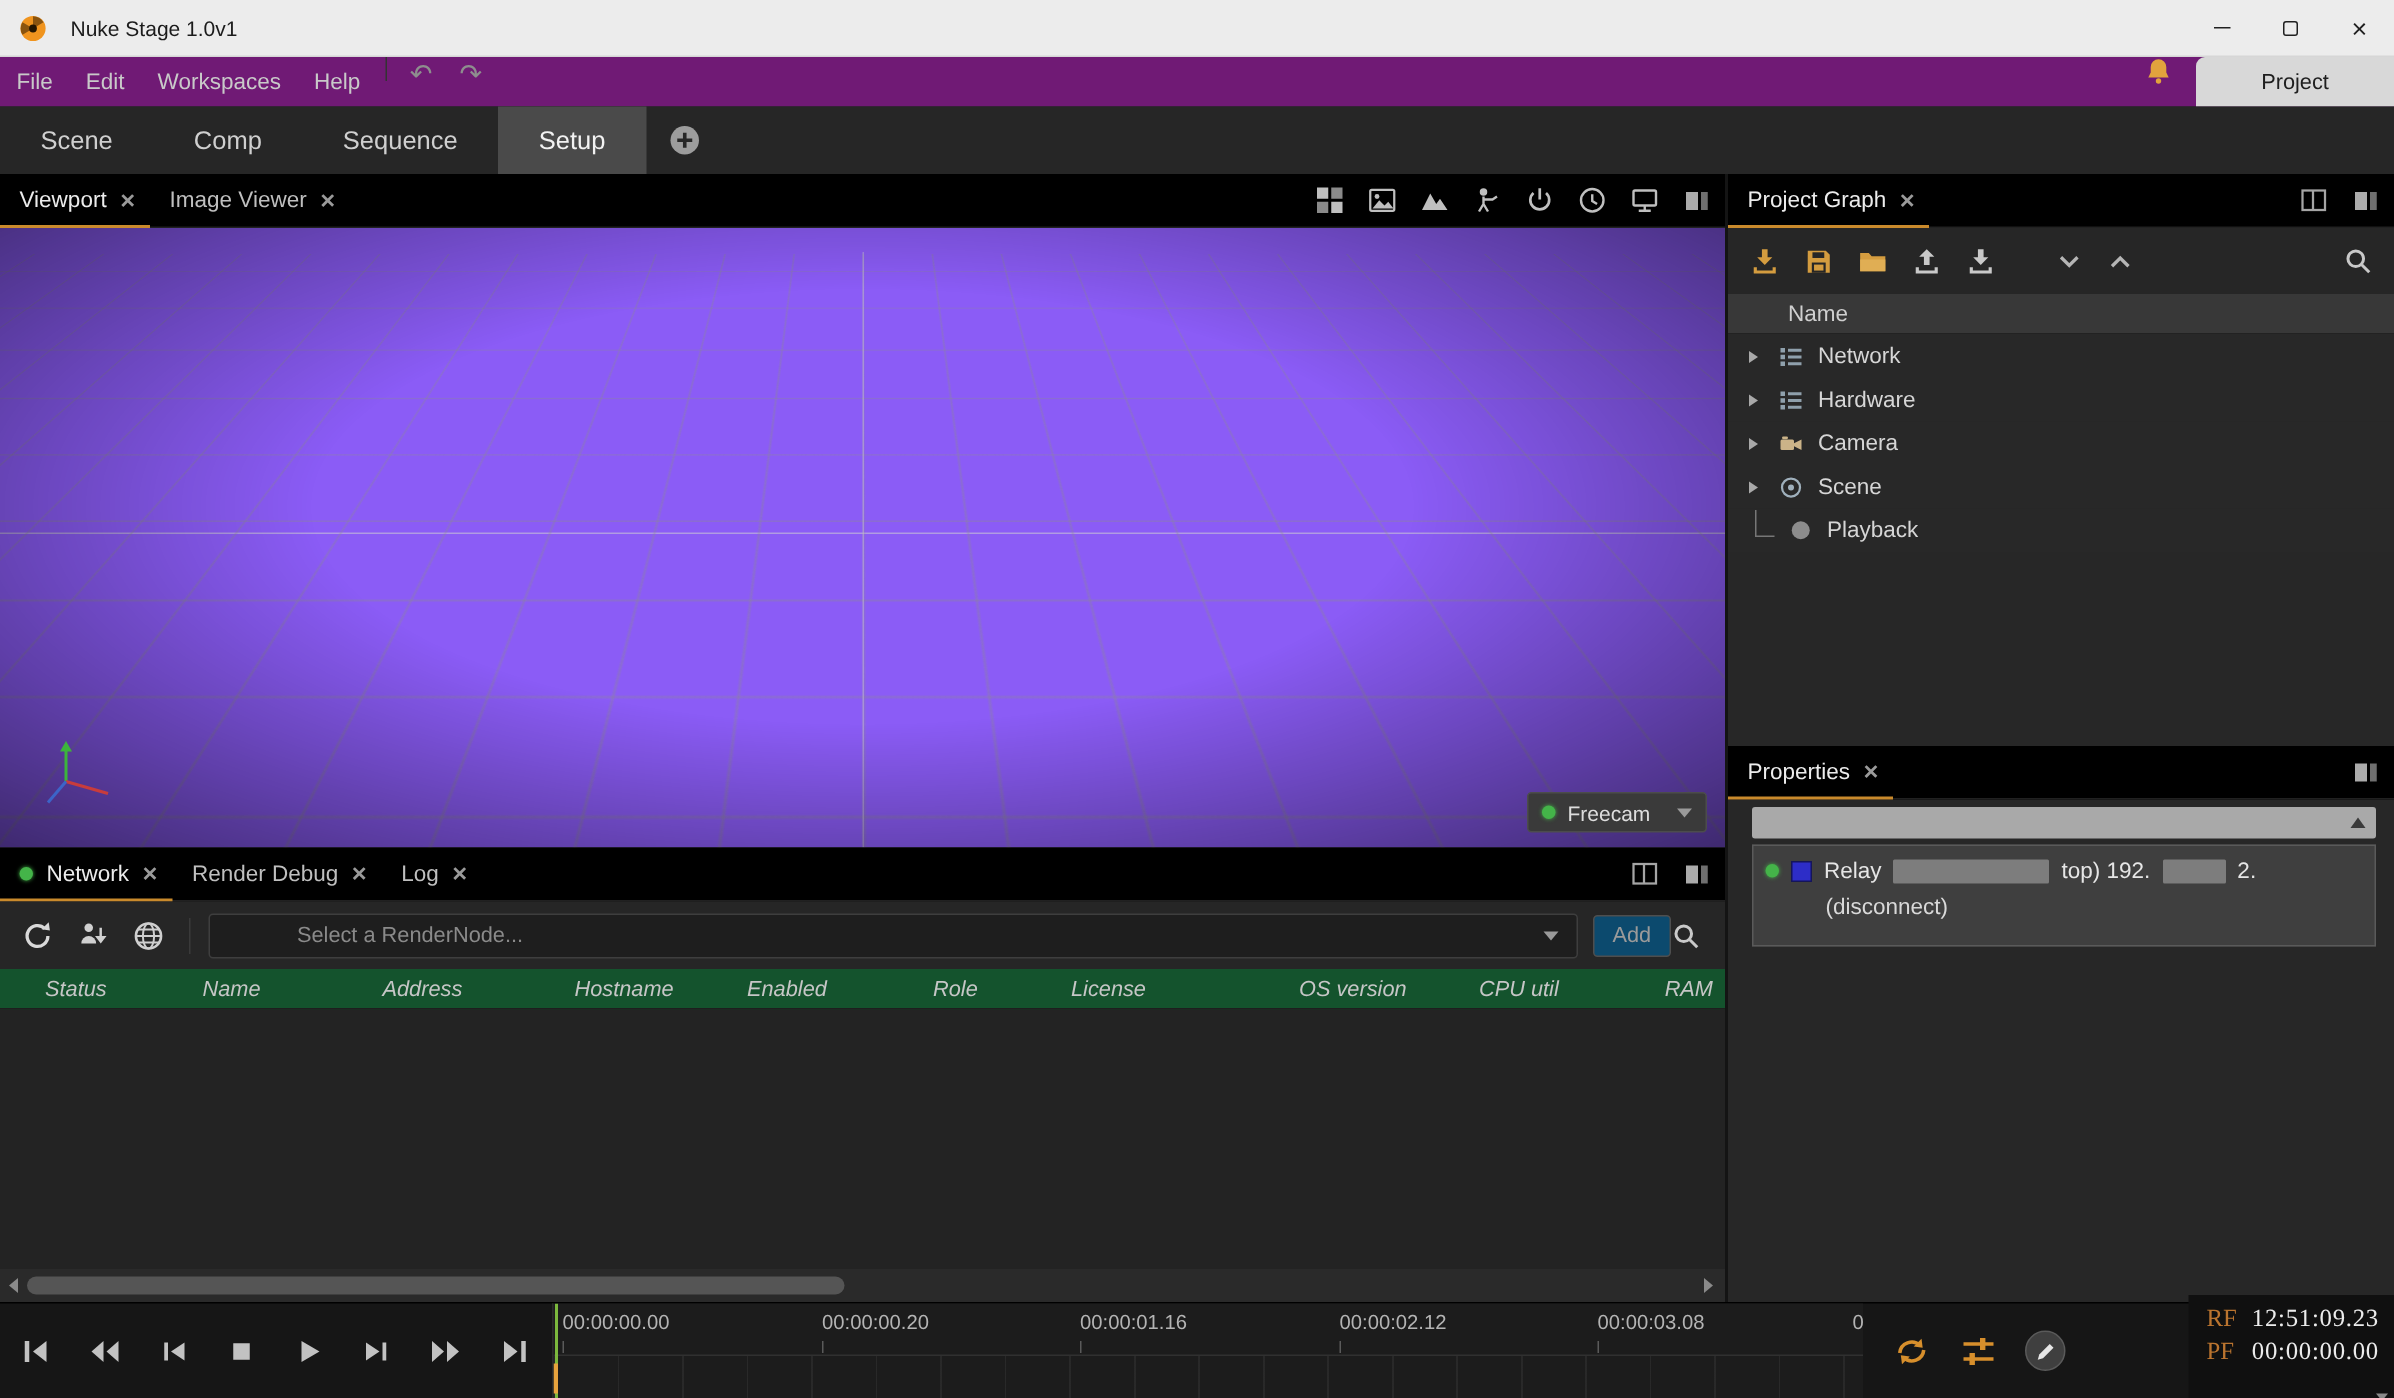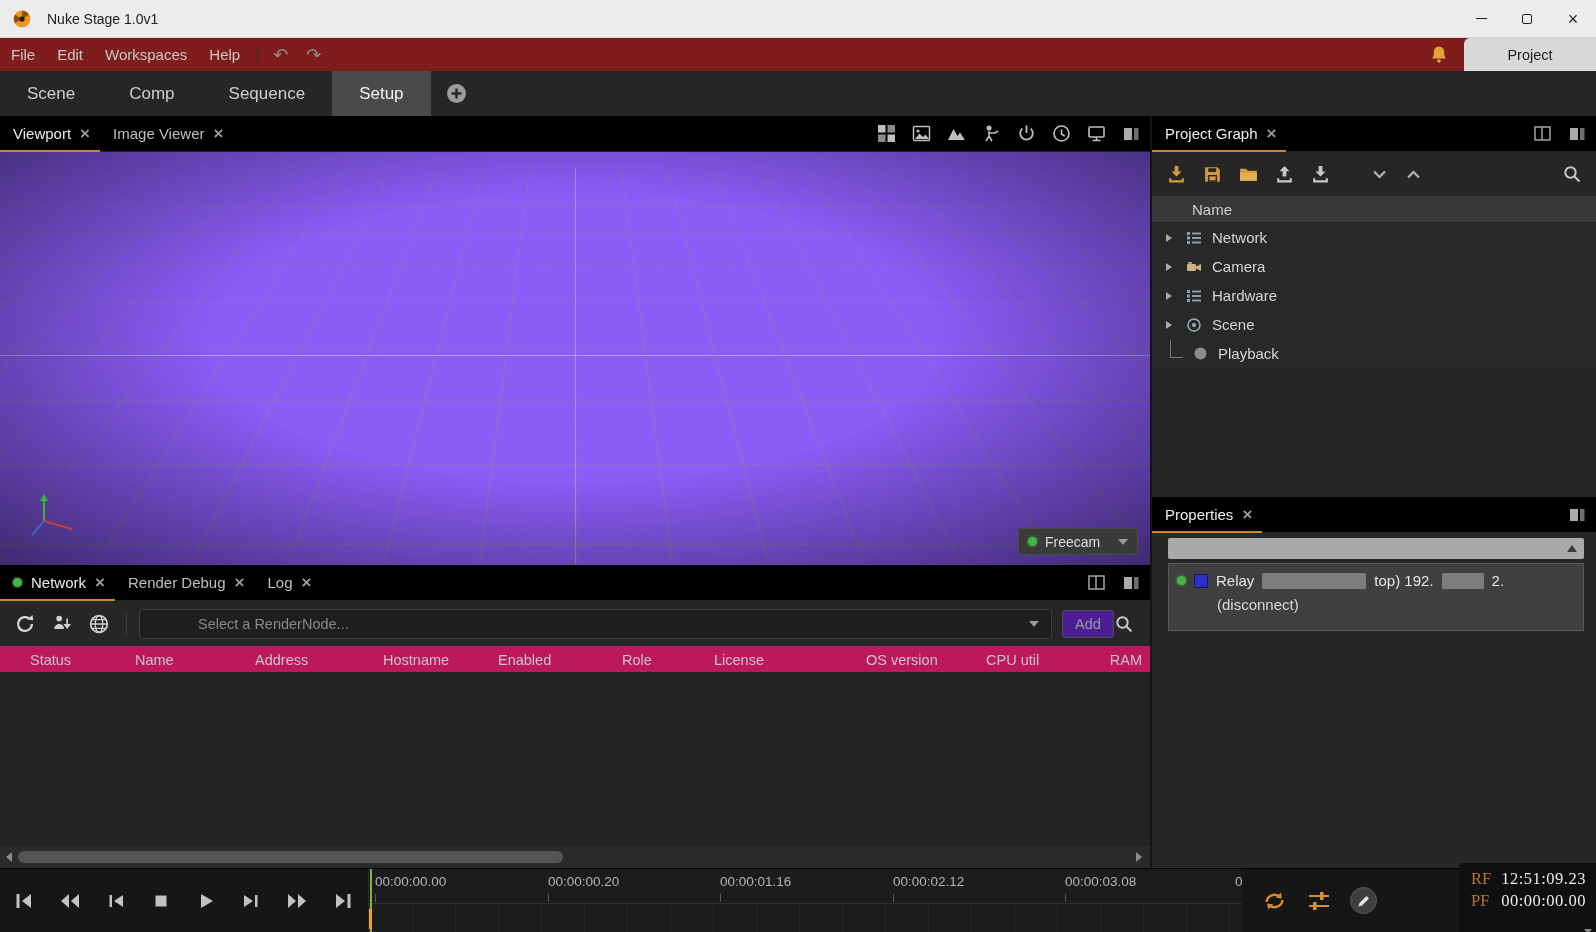--- a/index.html
+++ b/index.html
@@ -15,21 +15,21 @@
   #titlebar .title { margin-left:16px; font-size:14px; color:#1b1b1b; }
   #app-icon { margin-left:13px; }
   .win-btns { margin-left:auto; display:flex; height:100%; }
   .win-btn { width:46px; height:100%; display:flex; align-items:center; justify-content:center; color:#202020; }
   .minus-bar { width:11px; height:1.4px; background:#202020; }
   .max-box { width:10px; height:10px; border:1.3px solid #202020; border-radius:2px; }
   .close-glyph { font-size:18px; line-height:1; }
 
   
   #menubar { position:absolute; left:0; top:38px; width:1596px; height:33px;
-             background:#7f1d1d; display:flex; align-items:center; }
+             background:#701a75; display:flex; }
   .menu-item { padding:0 11px; height:100%; display:flex; align-items:center; font-size:15px; color:#C9C9C9; }
   .mbar-sep { width:1px; height:16px; background:#333; margin:0 6px; }
   .undo-redo { font-size:18px; color:#8E8E8E; padding:0 9px; }
   #bell-wrap { margin-left:auto; margin-right:16px; }
   #project-tab { width:132px; height:33px; background:#D8D8D8; color:#1f1f1f;
                  display:flex; align-items:center; justify-content:center;
                  font-size:14.5px; border-radius:6px 0 0 0; }
 
   
   #workspacebar { position:absolute; left:0; top:71px; width:1596px; height:45px;
@@ -69,24 +69,24 @@
 
   
   #network-panel { position:absolute; left:0; top:565px; width:1150px; height:303px; background:#242424; }
   #net-toolbar { position:absolute; left:0; top:36px; width:1150px; height:45px;
                  background:#262626; display:flex; align-items:center; }
   .tb-sep { width:1px; height:24px; background:#3a3a3a; margin-left:16px; }
   #net-dropdown { margin-left:12px; width:943px; height:30px; background:#1E1E1E;
                   border:1px solid #3E3E3E; border-radius:3px; display:flex; align-items:center;
                   padding:0 12px 0 58px; color:#8A8A8A; font-size:14.5px; }
   #add-btn { margin-left:10px; width:54px; height:28px; border:1px solid #4E4E4E; border-radius:3px;
-             background:#4c1d95; color:#9A9A9A; font-size:14.5px;
+             background:#0c4a6e; color:#9A9A9A; font-size:14.5px;
              display:flex; align-items:center; justify-content:center; }
   #net-search { margin-left:auto; margin-right:16px; }
-  #net-cols { position:absolute; left:0; top:81px; width:1150px; height:27px; background:#be185d; border-bottom:1px solid #1e1e1e; }
+  #net-cols { position:absolute; left:0; top:81px; width:1150px; height:27px; background:#14532d; border-bottom:1px solid #1e1e1e;font-style:italic; }
   .colh { position:absolute; top:0; height:27px; display:flex; align-items:center; font-size:14.5px; color:#C6C6C6; }
   #net-body { position:absolute; left:0; top:108px; width:1150px; height:173px; background:#232323; }
   #net-hscroll { position:absolute; left:0; top:281px; width:1150px; height:22px; background:#2A2A2A;
                  display:flex; align-items:center; }
   .scroll-arrow { width:0; height:0; border-top:5px solid transparent; border-bottom:5px solid transparent; }
   .scroll-arrow.left  { border-right:6px solid #8a8a8a; margin-left:6px; }
   .scroll-arrow.right { border-left:6px solid #8a8a8a; margin-left:auto; margin-right:8px; }
   #hthumb { margin-left:6px; width:545px; height:12px; background:#555; border-radius:6px; }
 
   
@@ -472,48 +472,48 @@
       <span class="pg-label">Network</span>
     </div>
     <div class="pg-row">
       <span class="pg-expander">
           <svg width="10" height="10" viewBox="0 0 10 10">
             <path d="M2 1l6 4-6 4z" fill="#A9A9A9"></path>
           </svg>
         </span>
       <span class="pg-icon">
           <svg width="16" height="16" viewBox="0 0 16 16">
-            <g fill="#CBB388">
-              <rect x="1" y="5" width="9" height="7" rx="1"></rect>
-              <path d="M10 7.5L15 5v7l-5-2.5z"></path>
-              <rect x="2" y="3" width="4" height="1.8" rx="0.9"></rect>
-            </g>
-          </svg>
-        </span>
-      <span class="pg-label">Camera</span>
-    </div>
-    <div class="pg-row">
-      <span class="pg-expander">
-          <svg width="10" height="10" viewBox="0 0 10 10">
-            <path d="M2 1l6 4-6 4z" fill="#A9A9A9"></path>
-          </svg>
-        </span>
-      <span class="pg-icon">
-          <svg width="16" height="16" viewBox="0 0 16 16">
             <g fill="#8FA0AC">
               <rect x="1" y="2" width="3" height="3"></rect>
               <rect x="6" y="2.5" width="9" height="2"></rect>
               <rect x="1" y="6.5" width="3" height="3"></rect>
               <rect x="6" y="7" width="9" height="2"></rect>
               <rect x="1" y="11" width="3" height="3"></rect>
               <rect x="6" y="11.5" width="9" height="2"></rect>
             </g>
           </svg>
         </span>
       <span class="pg-label">Hardware</span>
+    </div>
+    <div class="pg-row">
+      <span class="pg-expander">
+          <svg width="10" height="10" viewBox="0 0 10 10">
+            <path d="M2 1l6 4-6 4z" fill="#A9A9A9"></path>
+          </svg>
+        </span>
+      <span class="pg-icon">
+          <svg width="16" height="16" viewBox="0 0 16 16">
+            <g fill="#CBB388">
+              <rect x="1" y="5" width="9" height="7" rx="1"></rect>
+              <path d="M10 7.5L15 5v7l-5-2.5z"></path>
+              <rect x="2" y="3" width="4" height="1.8" rx="0.9"></rect>
+            </g>
+          </svg>
+        </span>
+      <span class="pg-label">Camera</span>
     </div>
     <div class="pg-row">
       <span class="pg-expander">
           <svg width="10" height="10" viewBox="0 0 10 10">
             <path d="M2 1l6 4-6 4z" fill="#A9A9A9"></path>
           </svg>
         </span>
       <span class="pg-icon">
           <svg width="16" height="16" viewBox="0 0 16 16">
             <circle cx="8" cy="8" r="6" fill="none" stroke="#9FB0BC" stroke-width="1.5"></circle>

